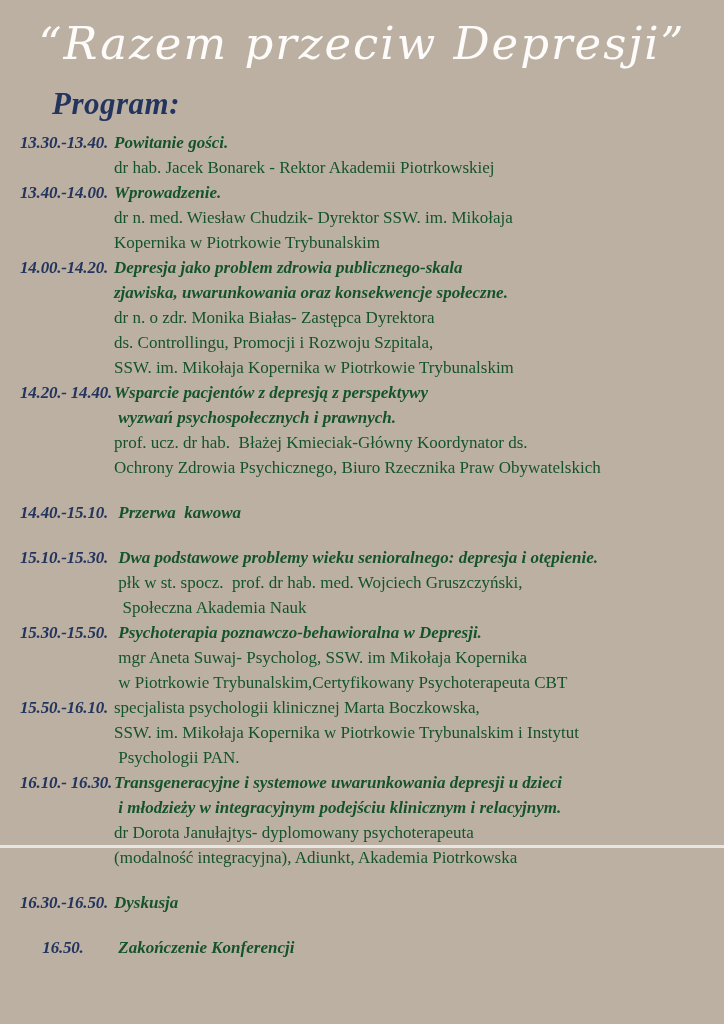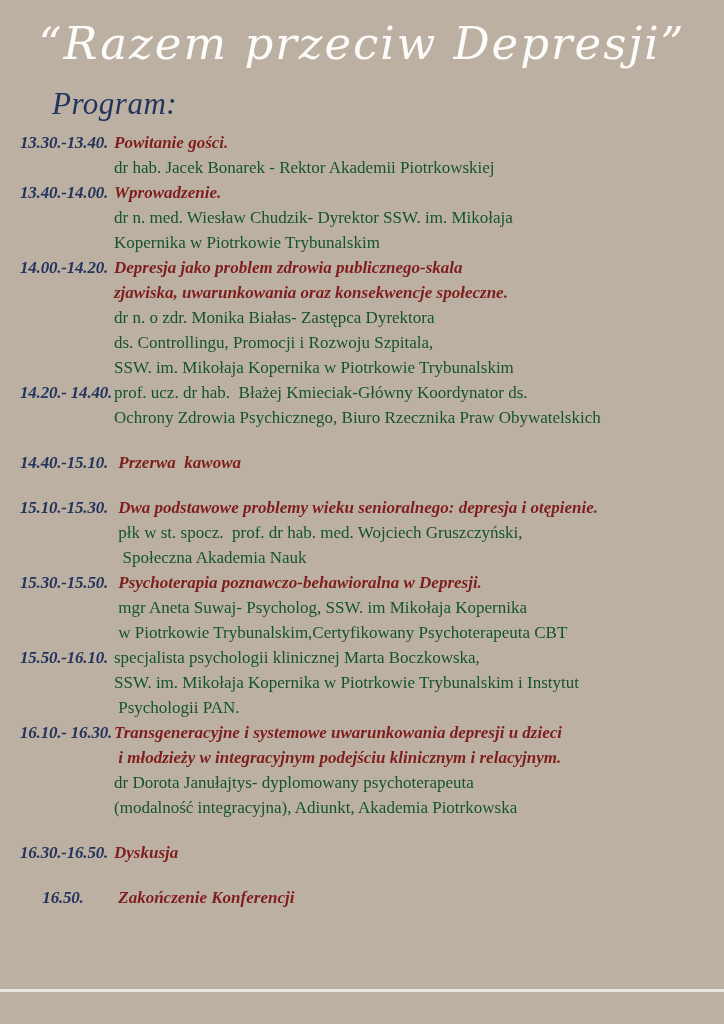--- a/index.html
+++ b/index.html
@@ -4,37 +4,37 @@
 <style>
   * { margin: 0; padding: 0; box-sizing: border-box; }
   html, body {
     width: 724px; height: 1024px;
     overflow: hidden;
     background: #bcb0a2;
     font-family: "Liberation Serif", serif;
   }
   .poster {
     position: relative;
-    width: 724px; height: 992px;
+    width: 724px; height: 848px;
     padding-top: 10px;
   }
   .conference-title {
     text-align: center;
     color: #fdfcfa;
     font-style: italic;
     font-size: 45px;
     letter-spacing: 2px;
     line-height: 1.5;
     font-family: "DejaVu Serif", serif;
     margin-bottom: 8px;
     white-space: pre;
   }
   .program-heading {
     color: #23355e;
-    font-weight: normal;
+    font-weight: bold;
     font-style: italic;
     font-size: 31px;
     margin: 0 0 8px 52px;
     letter-spacing: 0.5px;
   }
   .session-list { width: 100%; }
   .session {
     display: flex;
     align-items: flex-start;
     padding-left: 20px;
@@ -46,21 +46,21 @@
     flex: 0 0 94px;
     color: #23355e;
     font-weight: bold;
     font-style: italic;
     white-space: pre;
     letter-spacing: -0.2px;
   }
   .session.time-indent .time { text-align: center; padding-right: 8px; }
   .content { flex: 1 1 auto; }
   .title-line {
-    color: #7f1d1d;
+    color: #14532d;
     font-weight: bold;
     font-style: italic;
     white-space: pre;
   }
   .title-line.underline { display: inline-block; }
   .speaker-line {
     color: #14532d;
     white-space: pre;
   }
   .bottom-strip {
@@ -115,20 +115,24 @@
             <div class="speaker-line">dr n. o zdr. Monika Białas- Zastępca Dyrektora</div>
             <div class="speaker-line">ds. Controllingu, Promocji i Rozwoju Szpitala,</div>
             <div class="speaker-line">SSW. im. Mikołaja Kopernika w Piotrkowie Trybunalskim</div>
           </div>
     </div>
   </div>
 
   <div class="session">
     <div class="time">14.20.- 14.40.</div>
     <div class="content">
+      <div class="titles">
+            <div class="title-line">Wsparcie pacjentów z depresją z perspektywy</div>
+            <div class="title-line"> wyzwań psychospołecznych i prawnych.</div>
+          </div>
       <div class="speakers">
             <div class="speaker-line">prof. ucz. dr hab.  Błażej Kmieciak-Główny Koordynator ds.</div>
             <div class="speaker-line">Ochrony Zdrowia Psychicznego, Biuro Rzecznika Praw Obywatelskich</div>
           </div>
     </div>
   </div>
 
   <div class="session gap-before">
     <div class="time">14.40.-15.10.</div>
     <div class="content">

